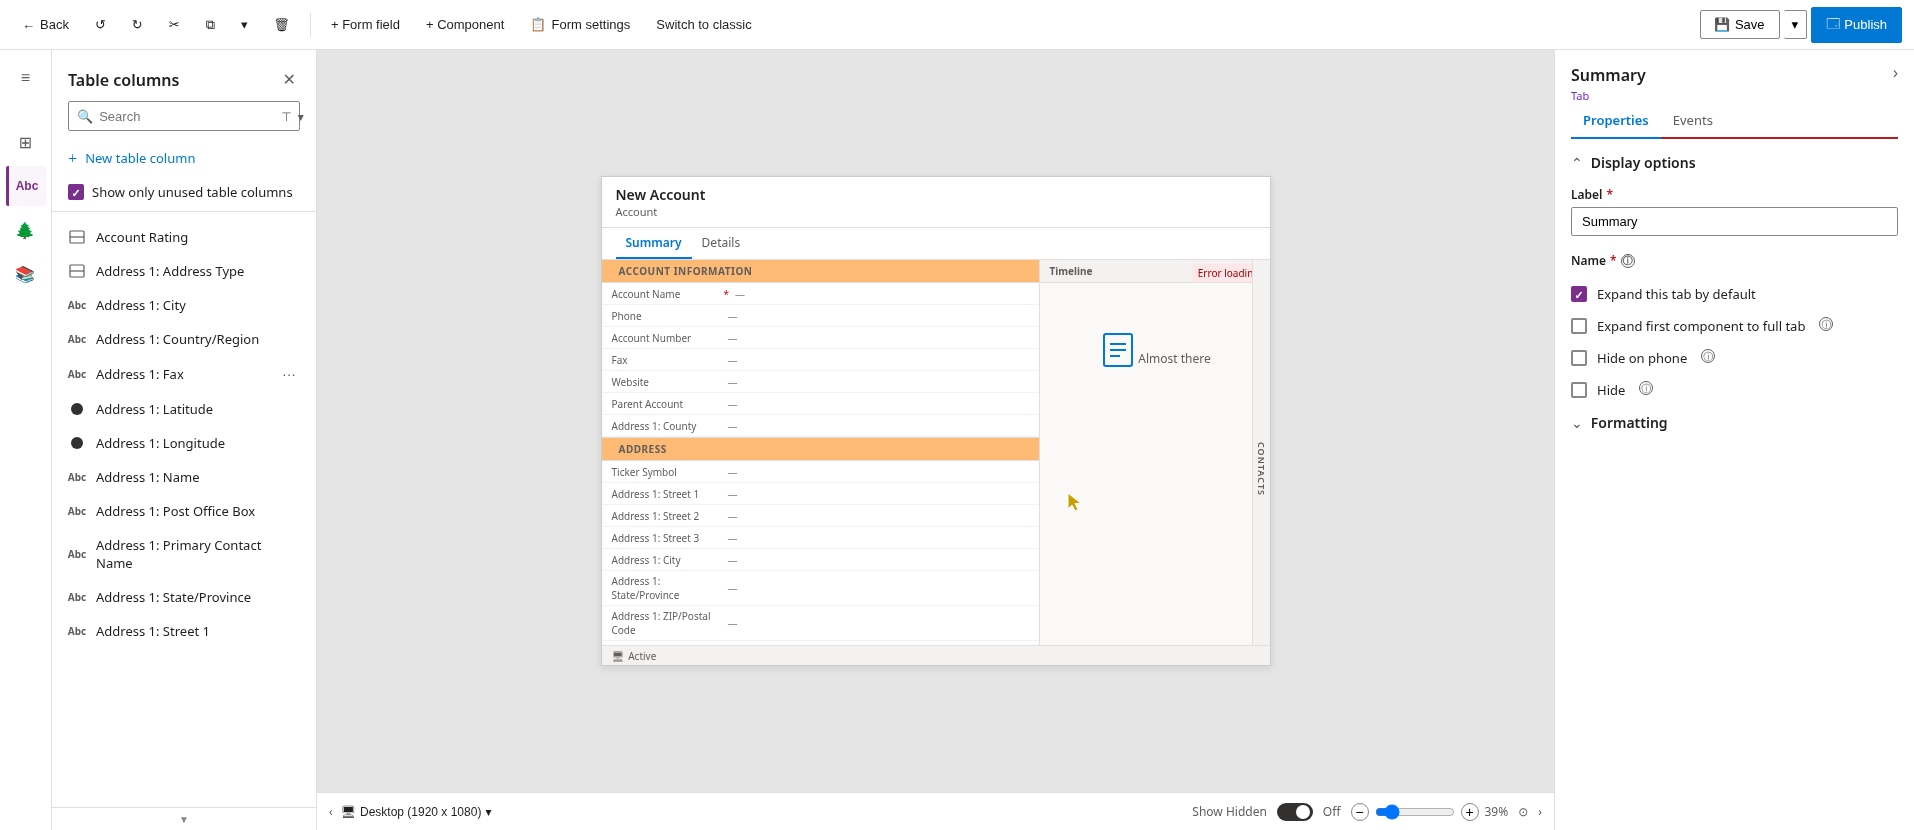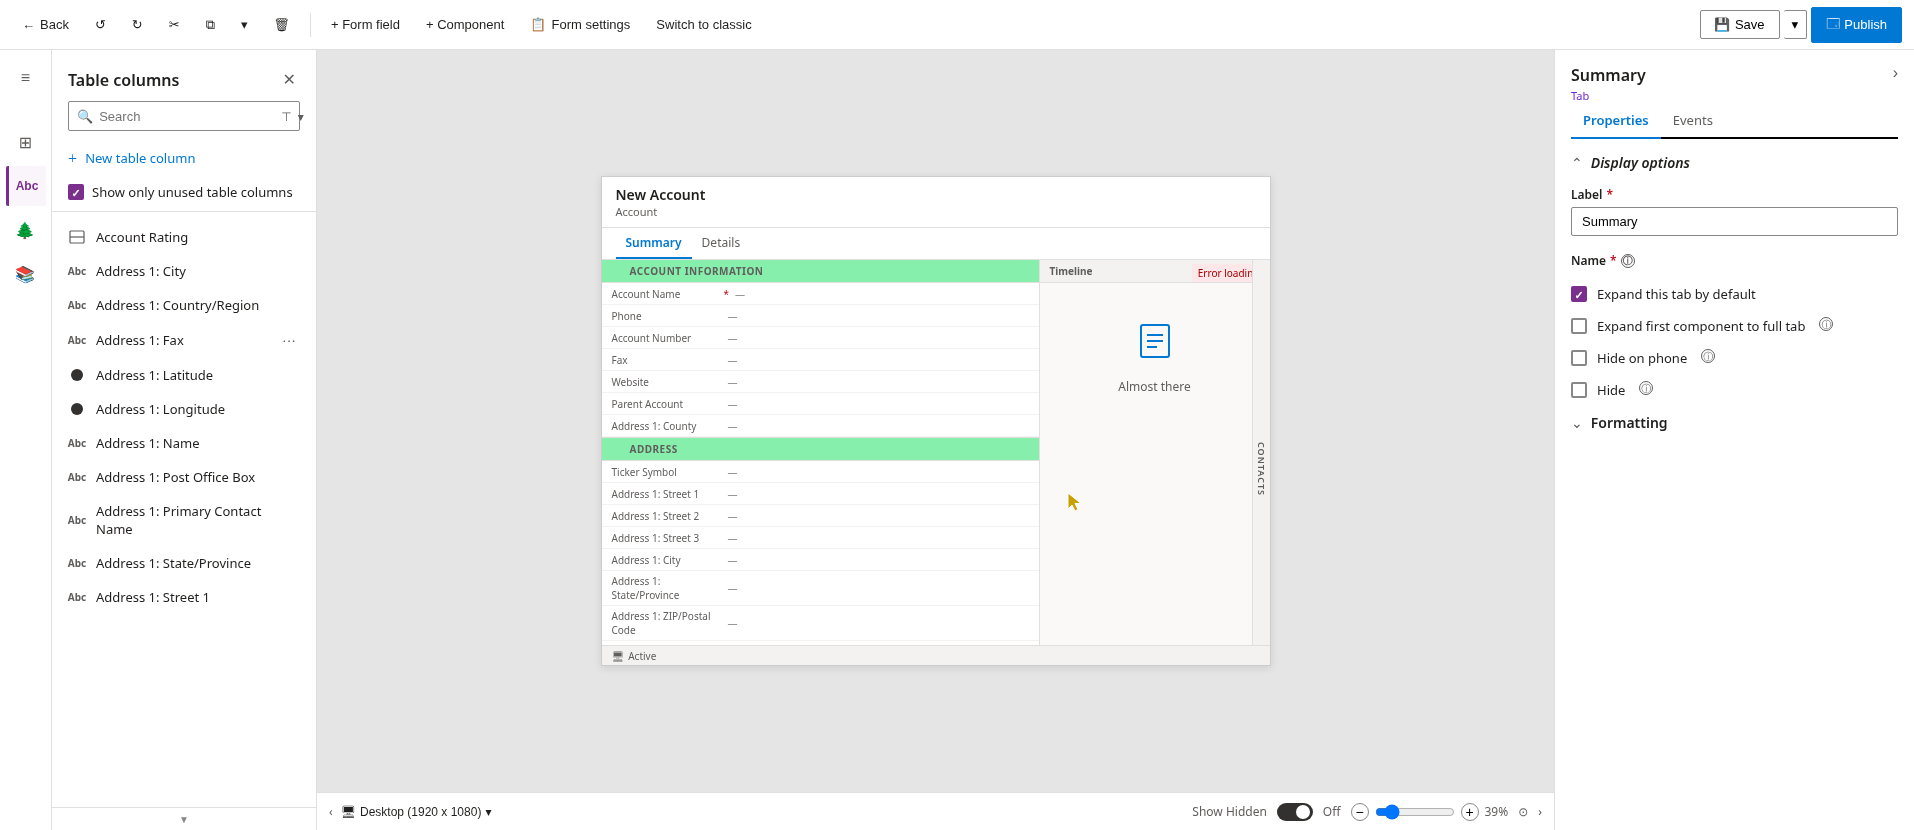--- a/index.html
+++ b/index.html
@@ -126,38 +126,38 @@
     .form-tab.active {
       color: #0078d4; border-bottom: 2px solid #0078d4; font-weight: 600;
     }
     .form-body {
       display: flex; height: calc(100% - 70px);
     }
     .form-left {
       flex: 1; overflow: hidden; border-right: 1px solid #e1dfdd;
     }
     .section-header {
-      background: #86efac; padding: 4px 28px; font-size: 10px;
+      background: #fdba74; padding: 4px 17px; font-size: 10px;
       font-weight: 700; color: #605e5c; letter-spacing: 0.5px; border-bottom: 1px solid #e1dfdd;
     }
     .form-row {
       display: flex; align-items: center; padding: 3px 10px;
       border-bottom: 1px solid #f3f2f1; min-height: 22px;
     }
     .form-row-label { font-size: 10px; color: #605e5c; width: 110px; flex-shrink: 0; }
     .form-row-value { font-size: 10px; color: #8a8886; margin-left: 6px; }
     .form-right {
       width: 230px; background: #faf9f8; position: relative; overflow: hidden;
     }
     .timeline-header {
       background: #f3f2f1; padding: 4px 10px; font-size: 10px;
       font-weight: 700; color: #605e5c; border-bottom: 1px solid #e1dfdd;
     }
     .almost-there {
-      display: flex; flex-direction: column; align-items: center;
+      display: flex; flex-direction: row; align-items: center;
       justify-content: center; height: 150px; color: #605e5c;
     }
     .almost-there .icon { font-size: 32px; margin-bottom: 8px; }
     .almost-there .text { font-size: 12px; }
 
     
     .error-badge {
       position: absolute; top: 4px; right: 4px;
       font-size: 10px; color: #a80000; background: #fde7e9;
       padding: 2px 6px; border-radius: 2px;
@@ -166,34 +166,34 @@
     
     .right-panel {
       width: 360px; background: #fff; border-left: 1px solid #e1dfdd;
       display: flex; flex-direction: column; overflow: hidden;
     }
     .right-panel-title { font-size: 16px; font-weight: 600; }
     .right-panel-sub { font-size: 11px; color: #6d28d9; margin-top: 2px; }
     .right-chevron { background: none; border: none; cursor: pointer; font-size: 16px; color: #605e5c; }
 
     .right-tabs {
-      display: flex; border-bottom: 2px solid #000000; margin: 0 16px;
+      display: flex; border-bottom: 2px solid #b91c1c; margin: 0 16px;
     }
     .right-tab {
       padding: 8px 12px; font-size: 13px; cursor: pointer; color: #605e5c;
       border-bottom: 2px solid transparent; margin-bottom: -2px;
     }
     .right-tab.active { color: #0078d4; border-bottom: 2px solid #0078d4; font-weight: 600; }
 
     .right-content { flex: 1; overflow-y: auto; padding: 14px 16px; }
 
     .section-toggle {
       display: flex; align-items: center; gap: 8px; margin-bottom: 14px; cursor: pointer;
     }
-    .section-toggle-title { font-size: 14px; font-weight: 600; font-style: italic; }
+    .section-toggle-title { font-size: 14px; font-weight: 600; }
 
     .field-group { margin-bottom: 16px; }
     .field-label {
       font-size: 12px; font-weight: 600; margin-bottom: 4px; display: flex; align-items: center; gap: 4px; margin-top: 12px;
     }
     .required-star { color: #c50f1f; }
     .field-input {
       width: 100%; border: 1px solid #8a8886; border-radius: 2px;
       padding: 6px 10px; font-size: 13px; outline: none;
     }
@@ -367,20 +367,29 @@
       <div class="col-item">
         <div class="col-icon">
           <svg width="16" height="16" viewBox="0 0 16 16">
               <rect x="1" y="2" width="14" height="12" rx="1" fill="none" stroke="#605e5c" stroke-width="1.2"></rect>
               <line x1="1" y1="8" x2="15" y2="8" stroke="#605e5c" stroke-width="1.2"></line>
             </svg>
         </div>
         <span>Account Rating</span>
       </div>
 
+      <div class="col-item">
+        <div class="col-icon">
+          <svg width="16" height="16" viewBox="0 0 16 16">
+              <rect x="1" y="2" width="14" height="12" rx="1" fill="none" stroke="#605e5c" stroke-width="1.2"></rect>
+              <line x1="1" y1="8" x2="15" y2="8" stroke="#605e5c" stroke-width="1.2"></line>
+            </svg>
+        </div>
+        <span>Address 1: Address Type</span>
+      </div>
 
       <div class="col-item">
         <div class="col-icon">
           <span style="font-size:10px; font-weight:700; color:#605e5c;">Abc</span>
         </div>
         <span>Address 1: City</span>
       </div>
 
       <div class="col-item">
         <div class="col-icon">

